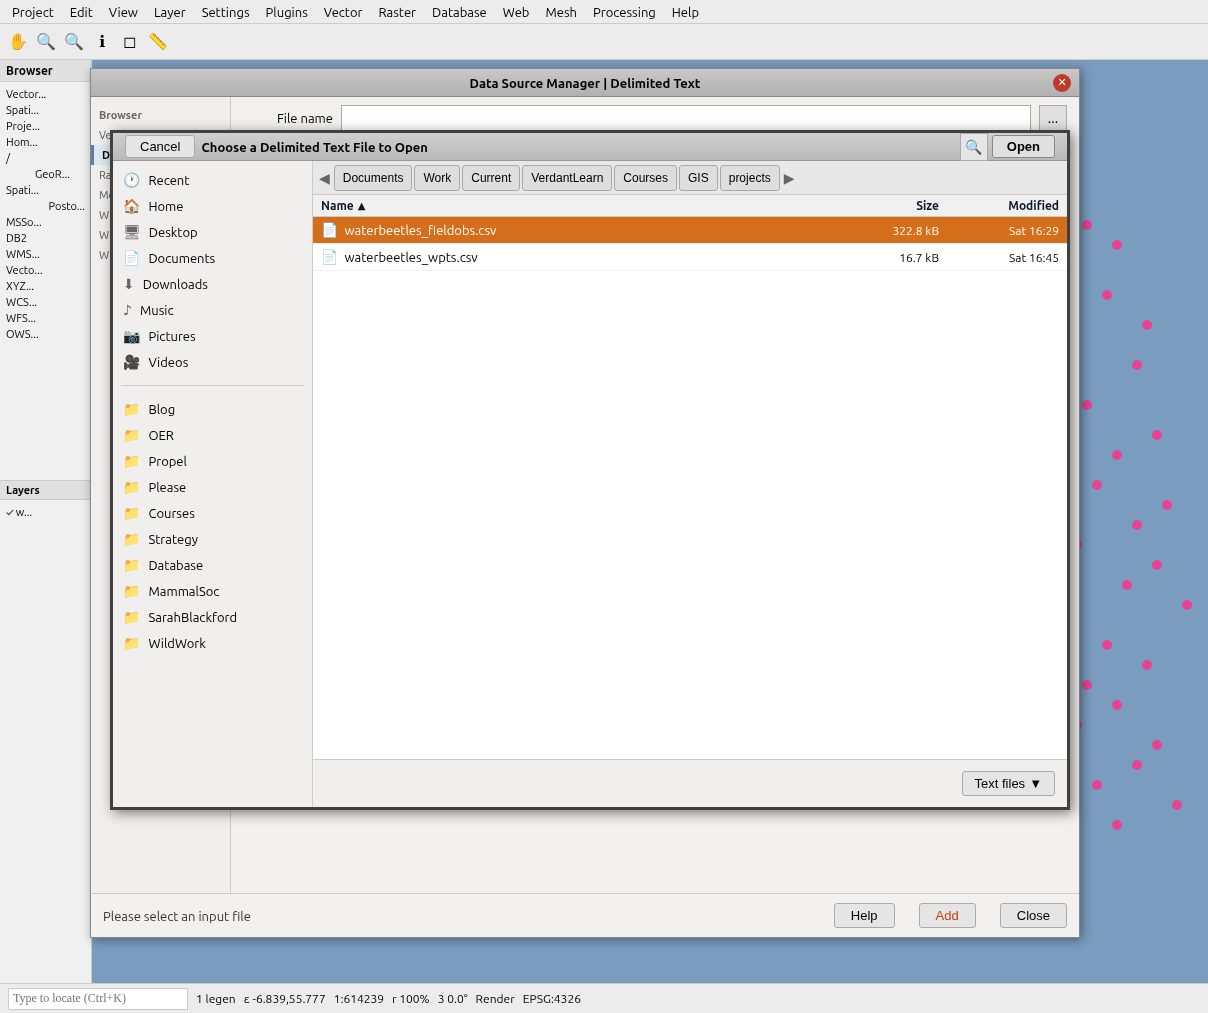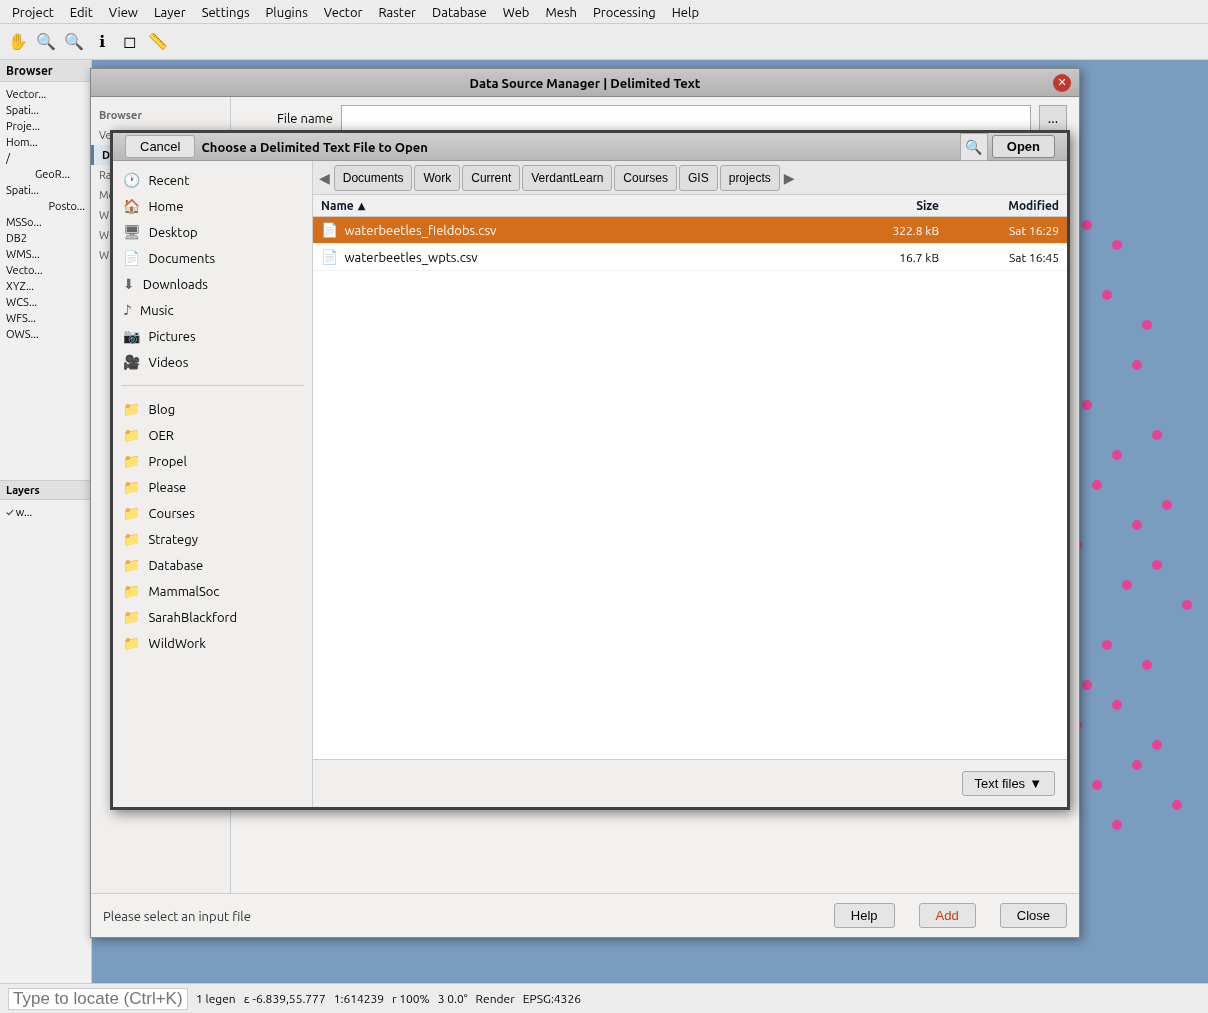--- a/index.html
+++ b/index.html
@@ -683,21 +683,21 @@
         <button class="fd-filter-btn">
           <span>Text files</span>
           <span>▼</span>
         </button>
       </div>
     </div>
   </div>
 </div>
 
 <div class="status-bar">
-  <input type="text" style="width: 180px; height: 22px; font-size: 17px; border: 1px solid rgb(204, 204, 204); padding: 0px 4px;" placeholder="Type to locate (Ctrl+K)">
+  <input type="text" style="width: 180px; height: 22px; font-size: 12px; border: 1px solid rgb(204, 204, 204); padding: 0px 4px; font-family: Liberation Serif, serif;" placeholder="Type to locate (Ctrl+K)">
   <span>1 legen</span>
   <span>ε -6.839,55.777</span>
   <span>1:614239</span>
   <span>r 100%</span>
   <span>3 0.0°</span>
   <span>Render</span>
   <span>EPSG:4326</span>
 </div>
 
 </body></html>

